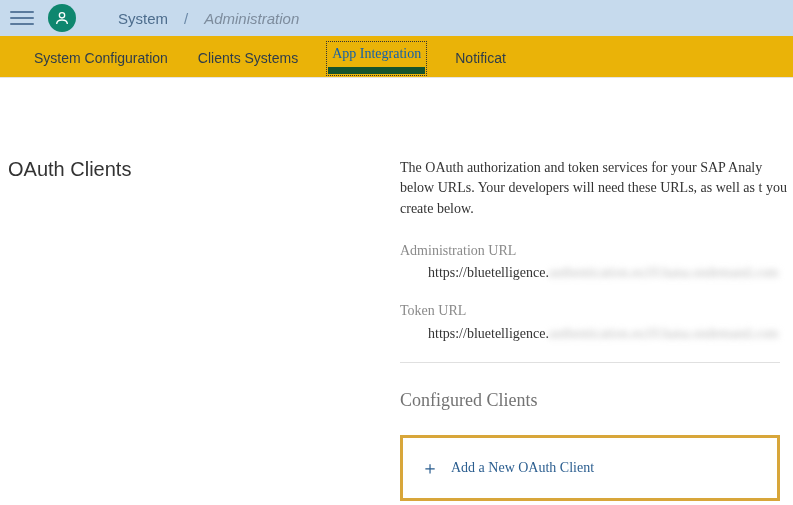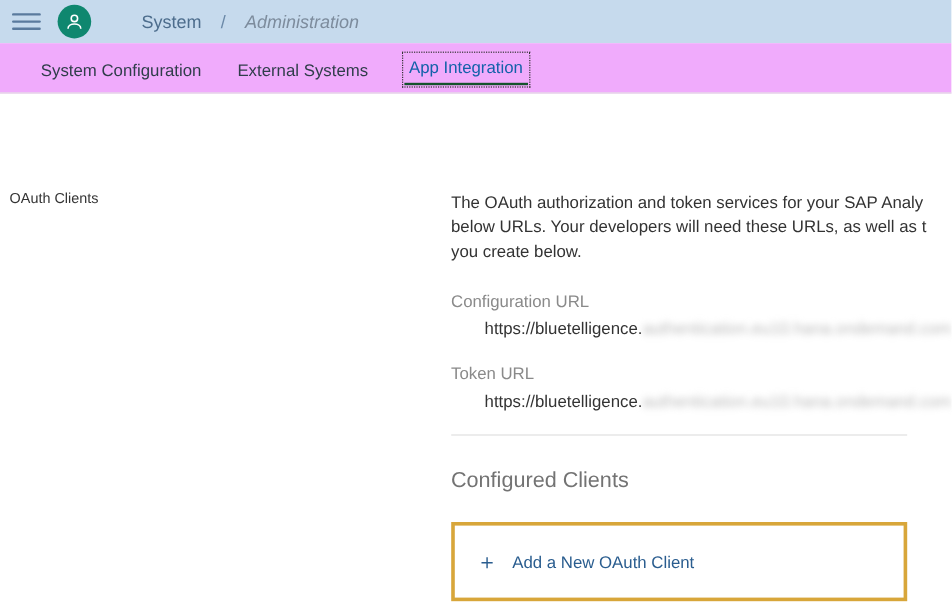--- a/index.html
+++ b/index.html
@@ -25,43 +25,44 @@
     cursor:pointer;
   }
   .avatar svg { width:16px; height:16px; }
   .breadcrumb { display:flex; align-items:center; gap:16px; font-size:15px; margin-left: 28px;}
   .breadcrumb .bc-link { color:#4d6d8d; cursor:pointer; }
   .breadcrumb .sep { color:#6b89a8; }
   .breadcrumb .current { color:#7d8c9d;font-style:italic; }
   .tabbar {
     height: 42px;
     border-bottom: 1px solid #e4e4e4;
-    background:#f0abfc;
+    background:#eab308;
     display:flex;
     align-items:center;
     padding: 0 34px;
     gap: 30px;
     font-size: 14px;
     color:#2f3d4a;
     white-space: nowrap;
     overflow:hidden;
   }
   .tab { padding: 10px 0 8px 0; cursor:pointer; }
   .tab.active {
     color:#1361a9;
-    border-bottom: 2px solid #14532d;
+    border-bottom: 7px solid #14532d;
     outline: 1px dotted #333;
     outline-offset: 1px;
     padding: 3px 4px 5px 4px;
     margin-bottom:-3px;
+    font-family:Liberation Serif, serif;
   }
   .content { display:flex; padding: 80px 0 0 0; }
   .leftcol { width: 400px; padding-left: 8px; }
-  .section-title { font-size: 12px; color:#333; font-weight: 400;}
-  .rightcol { flex:1; padding-left:0; color:#333; font-size:14px; line-height:1.45; }
+  .section-title { font-size: 20px; color:#333; font-weight: 400;}
+  .rightcol { flex:1; padding-left:0; color:#333; font-size:14px; line-height:1.45;font-family:Liberation Serif, serif; }
   .intro { margin-bottom: 22px; max-width:430px; overflow:hidden;}
   .url-label { color:#8a8a8a; font-size:14px; margin-bottom:2px; }
   .url-row { display:flex; align-items:baseline; gap:0; margin-bottom:18px;margin-left:28px; }
   .url-val { color:#333; font-size:14px; }
   .blurred {
     color:#bbb;
     filter: blur(3px);
     user-select:none;
     white-space:nowrap;
   }
@@ -97,32 +98,33 @@
   </div>
   <div class="breadcrumb">
     <span class="bc-link">System</span>
     <span class="sep">/</span>
     <span class="current">Administration</span>
   </div>
 </div>
 
 <div class="tabbar">
   <div class="tab">System Configuration</div>
-  <div class="tab">External Systems</div>
+  <div class="tab">Clients Systems</div>
   <div class="tab active">App Integration</div>
+  <div class="tab">Notificat</div>
 </div>
 
 <div class="content">
   <div class="leftcol">
     <div class="section-title">OAuth Clients</div>
   </div>
   <div class="rightcol">
     <div class="intro">The OAuth authorization and token services for your SAP Analy below URLs. Your developers will need these URLs, as well as t you create below.</div>
 
-    <div class="url-label">Configuration URL</div>
+    <div class="url-label">Administration URL</div>
     <div class="url-row">
       <span class="url-val">https://bluetelligence.</span>
       <span class="blurred">authentication.eu10.hana.ondemand.com</span>
     </div>
 
     <div class="url-label">Token URL</div>
     <div class="url-row">
       <span class="url-val">https://bluetelligence.</span>
       <span class="blurred">authentication.eu10.hana.ondemand.com</span>
     </div>

